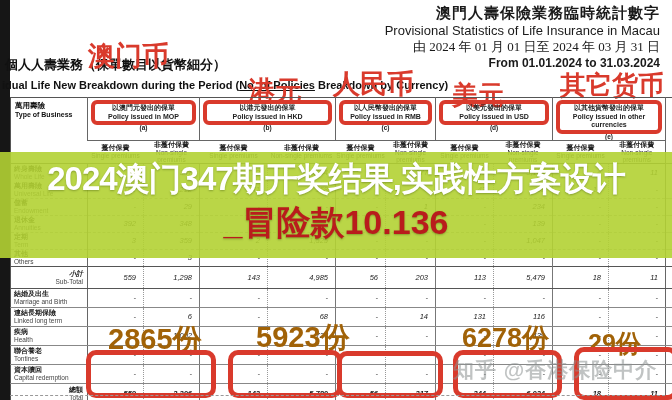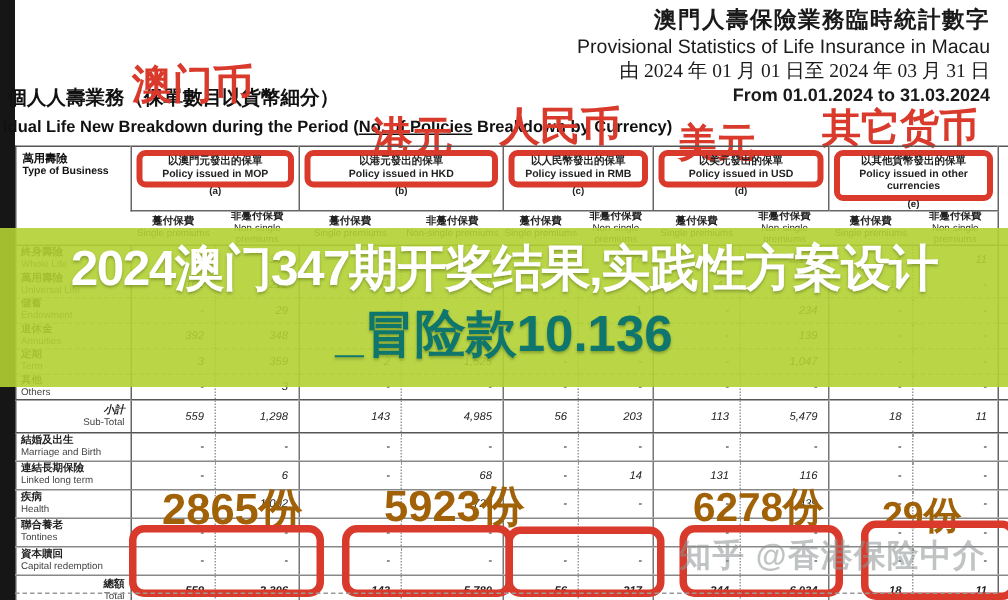--- a/index.html
+++ b/index.html
@@ -54,21 +54,21 @@
   tr.r-section{height:19px;} tr.r-section td{border-bottom:1px solid #888;}
   tr.r-total{height:20px;} tr.r-total td{border-bottom:1px solid #333;}
   tr.r-total td.v{font-weight:bold;}
   
   #banner{position:absolute;left:0;top:152px;width:672px;height:106px;
           background:rgba(178,210,51,0.90);padding-left:12px;}
   #banner .l1{position:absolute;left:0;top:5px;width:672px;text-align:center;
               font-size:33px;font-weight:bold;color:#ffffff;white-space:nowrap;
               text-shadow:0 1px 2px rgba(40,60,0,0.35);letter-spacing:-1px;}
   #banner .l2{position:absolute;left:0;top:48px;width:672px;text-align:center;
-              font-size:34px;font-weight:bold;color:#0f766e;white-space:nowrap;
+              font-size:34px;font-weight:bold;color:#b91c1c;white-space:nowrap;
               text-shadow:0 1px 2px rgba(40,60,0,0.35);}
   
   .count{position:absolute;color:#a16207;font-weight:bold;font-size:29px;white-space:nowrap;}
   .tbox{position:absolute;border:5px solid #d93a2c;border-radius:10px;}
   
   #wm{position:absolute;left:453px;top:356px;font-size:21px;font-weight:bold;
       color:rgba(140,145,145,0.55);white-space:nowrap;letter-spacing:1px;}
   
   #botdash{position:absolute;left:10px;top:395px;width:655px;border-top:1px dashed #999;}
 </style>
@@ -86,21 +86,21 @@
     <div class="t4">From 01.01.2024 to 31.03.2024</div>
   </div>
 
   <div id="sec-zh">個人人壽業務（保單數目以貨幣細分）</div>
   <div id="sec-en"><span>idual Life New Breakdown during the Period (</span><span class="ul">No. of Policies</span><span> Breakdown by Currency)</span></div>
 
   <div class="cur" style="left:88px;top:38px;font-size:27px;">澳门币</div>
   <div class="cur" style="left:248px;top:73px;font-size:27px;">港元</div>
   <div class="cur" style="left:333px;top:66px;font-size:27px;">人民币</div>
   <div class="cur" style="left:452px;top:78px;font-size:26px;">美元</div>
-  <div class="cur" style="left:548px;top:68px;font-size:26px;">其它货币</div>
+  <div class="cur" style="left:560px;top:68px;font-size:26px;">其它货币</div>
 
   <table>
     <colgroup>
       <col class="c-label">
         <col class="c-m1">
         <col class="c-m2">
         <col class="c-h1">
         <col class="c-h2">
       <col class="c-r1">
         <col class="c-r2">

